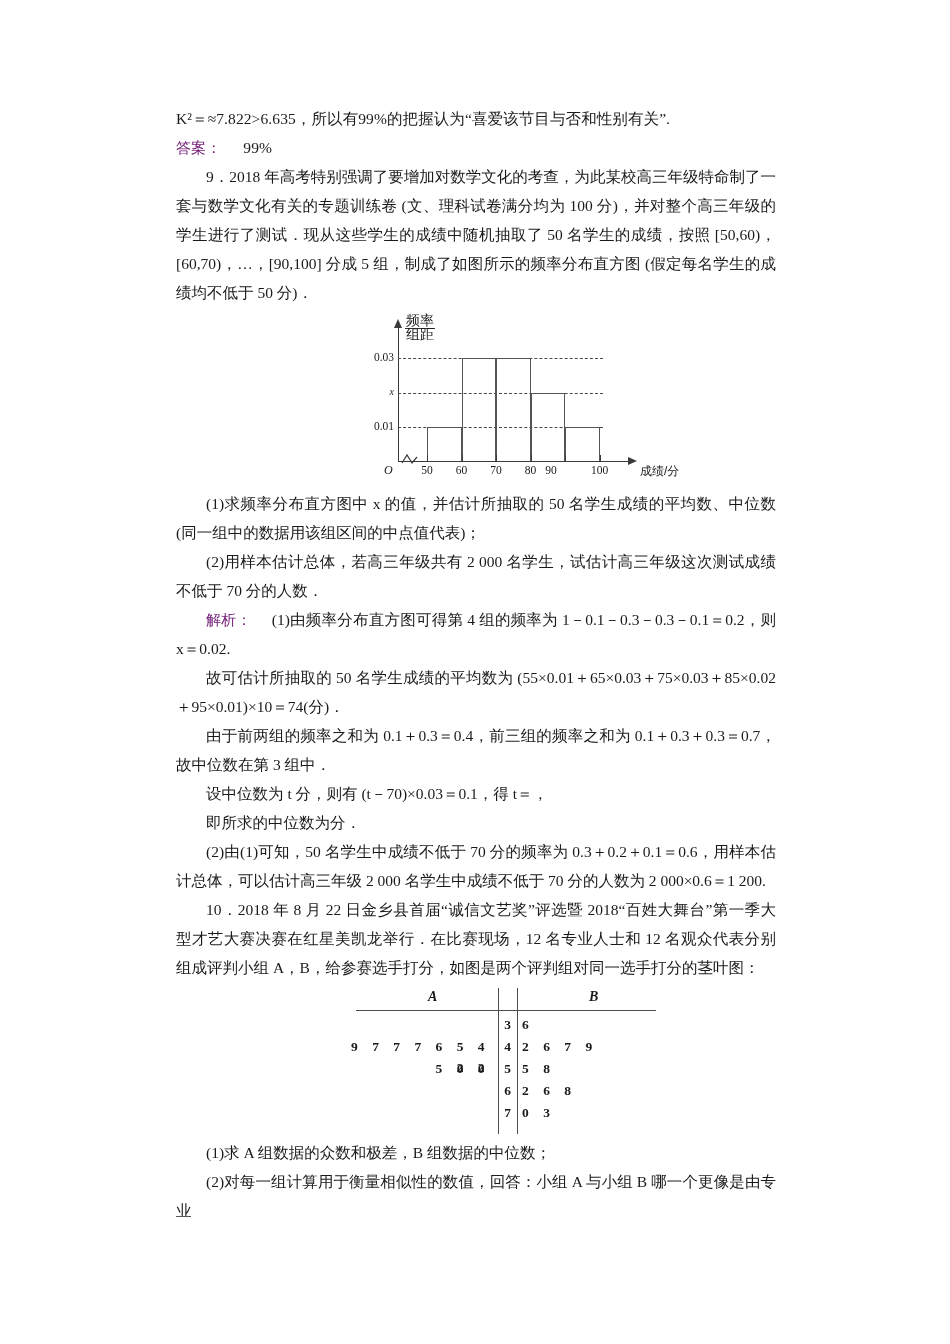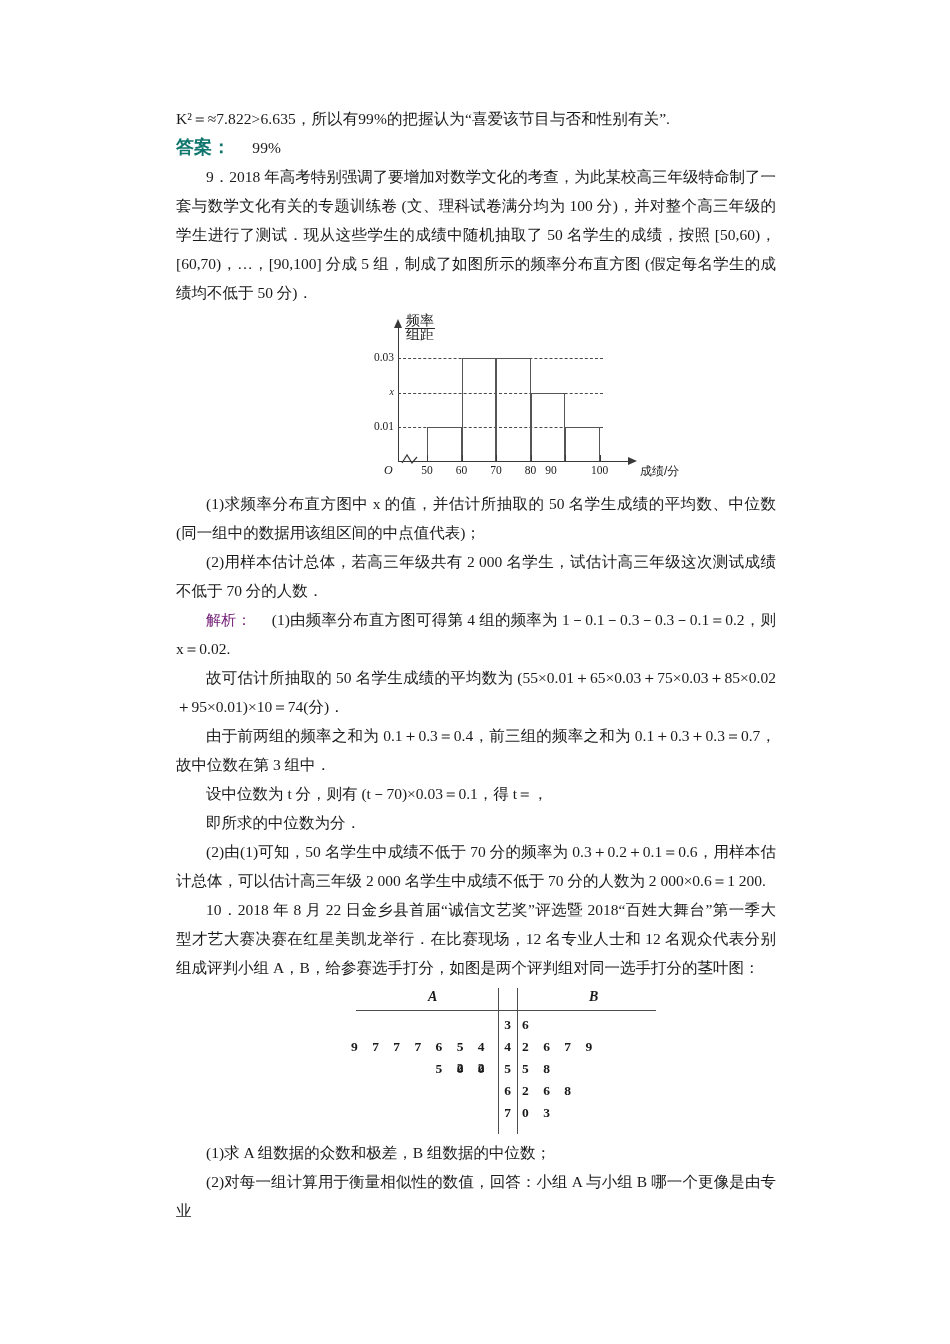--- a/index.html
+++ b/index.html
@@ -37,24 +37,24 @@
   }
   p.block {
     margin: 0;
     font-size: 15.5px;
     line-height: 29px;
     text-align: justify;
     text-justify: inter-ideograph;
   }
   .indent { text-indent: 30px; }
   .ans-label {
-    color: #0f766e;
+    color: #701a75;
     font-family: "Liberation Sans", sans-serif;
-    font-size: 18px;
-    font-weight: bold;
+    font-size: 15px;
+    font-weight: normal;
   }
   .sol-label {
     color: #701a75;
     font-family: "Liberation Sans", sans-serif;
     font-size: 15px;
   }
   .num { font-family: "Liberation Serif", serif; }
 
   
   .figure-hist {

